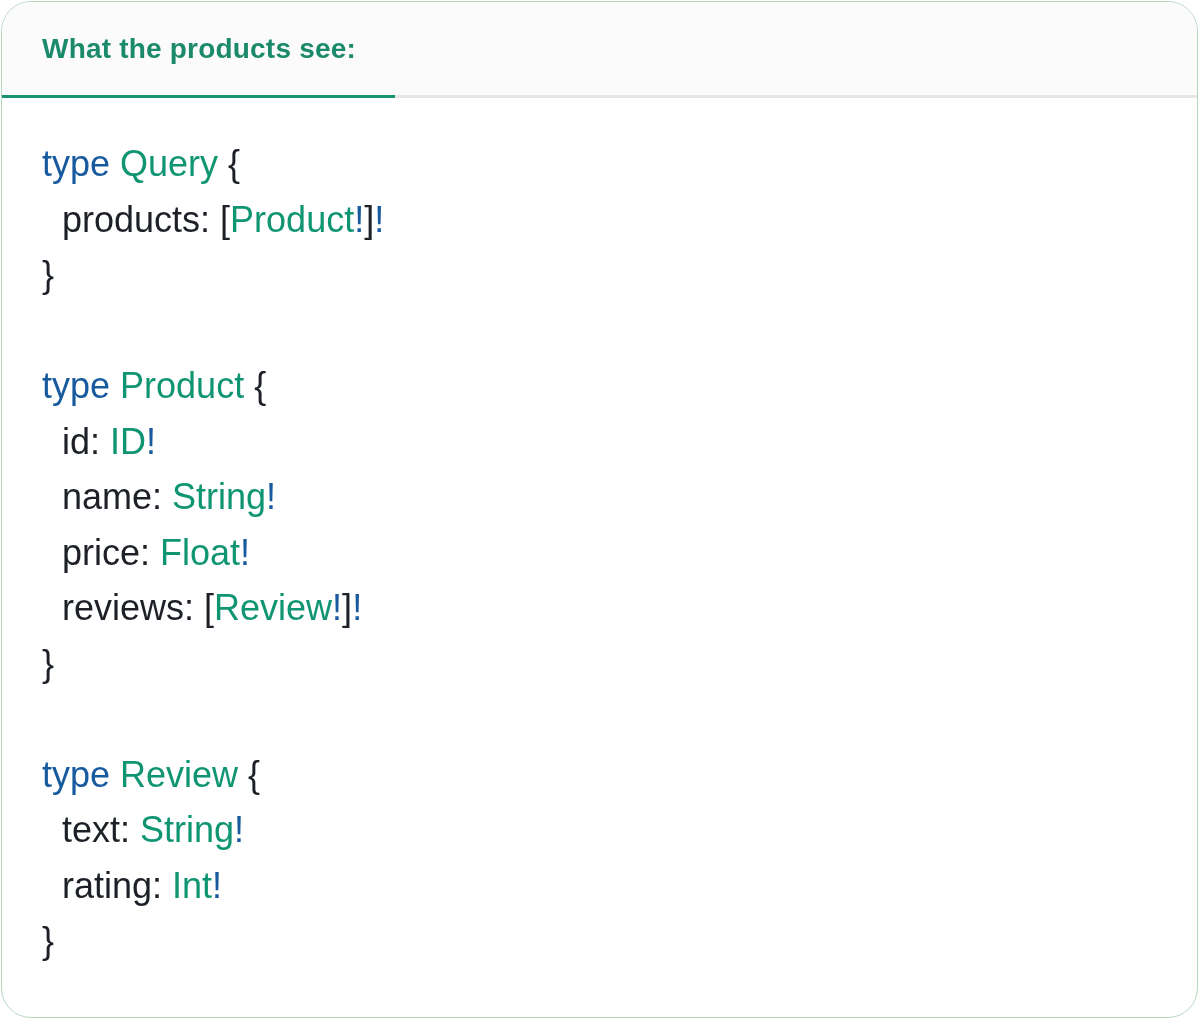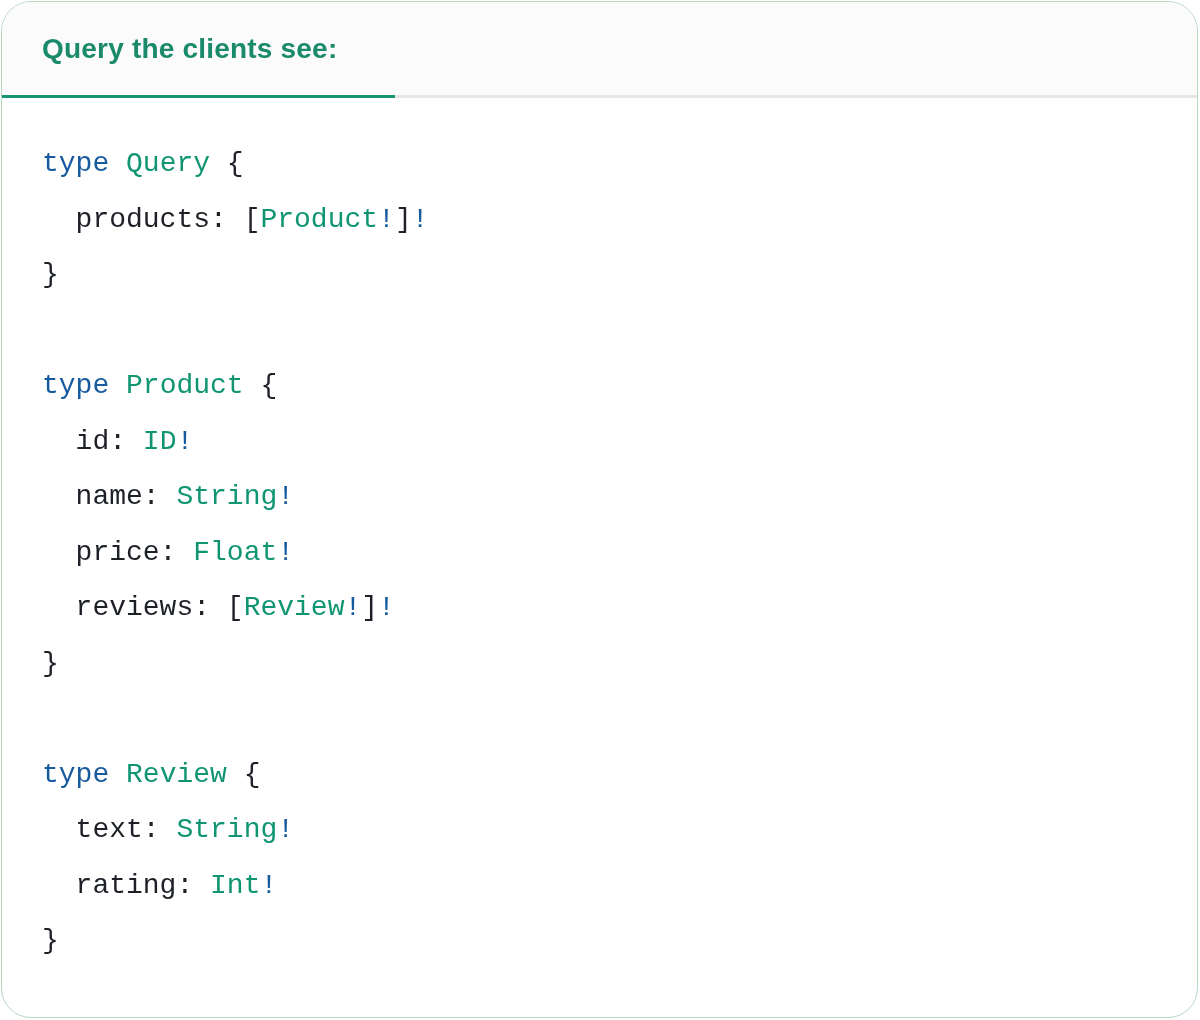--- a/index.html
+++ b/index.html
@@ -53,38 +53,38 @@
     position: absolute;
     left: 0;
     bottom: -3px;
     width: 393px;
     height: 3px;
     background: var(--tab-active);
   }
   .code {
     margin: 0;
     padding: 38px 0 0 40px;
-    font-family: Liberation Mono, monospace;
-    font-size: 28px;
+    font-family: Liberation Sans, sans-serif;
+    font-size: 36px;
     line-height: 55.5px;
     color: var(--plain);
   }
   .code-line {
     white-space: pre;
     min-height: 55.5px;
   }
   .tok-keyword { color: var(--keyword); }
   .tok-type    { color: var(--type); }
   .tok-plain   { color: var(--plain); }
   .tok-bang    { color: var(--bang); }
 </style>
 </head>
 <body>
 
 <div class="panel">
   <div class="panel-header">
     <div class="tab">
-      <span>Query the clients see:</span>
+      <span>What the products see:</span>
     </div>
     <div class="tab-underline"></div>
   </div>
   <pre class="code" id="code"><div class="code-line"><span class="tok-keyword">type</span><span class="tok-plain"> </span><span class="tok-type">Query</span><span class="tok-plain"> {</span></div><div class="code-line"><span class="tok-plain">  products: [</span><span class="tok-type">Product</span><span class="tok-bang">!</span><span class="tok-plain">]</span><span class="tok-bang">!</span></div><div class="code-line"><span class="tok-plain">}</span></div><div class="code-line"></div><div class="code-line"><span class="tok-keyword">type</span><span class="tok-plain"> </span><span class="tok-type">Product</span><span class="tok-plain"> {</span></div><div class="code-line"><span class="tok-plain">  id: </span><span class="tok-type">ID</span><span class="tok-bang">!</span></div><div class="code-line"><span class="tok-plain">  name: </span><span class="tok-type">String</span><span class="tok-bang">!</span></div><div class="code-line"><span class="tok-plain">  price: </span><span class="tok-type">Float</span><span class="tok-bang">!</span></div><div class="code-line"><span class="tok-plain">  reviews: [</span><span class="tok-type">Review</span><span class="tok-bang">!</span><span class="tok-plain">]</span><span class="tok-bang">!</span></div><div class="code-line"><span class="tok-plain">}</span></div><div class="code-line"></div><div class="code-line"><span class="tok-keyword">type</span><span class="tok-plain"> </span><span class="tok-type">Review</span><span class="tok-plain"> {</span></div><div class="code-line"><span class="tok-plain">  text: </span><span class="tok-type">String</span><span class="tok-bang">!</span></div><div class="code-line"><span class="tok-plain">  rating: </span><span class="tok-type">Int</span><span class="tok-bang">!</span></div><div class="code-line"><span class="tok-plain">}</span></div></pre>
 </div>
 
 </body></html>

